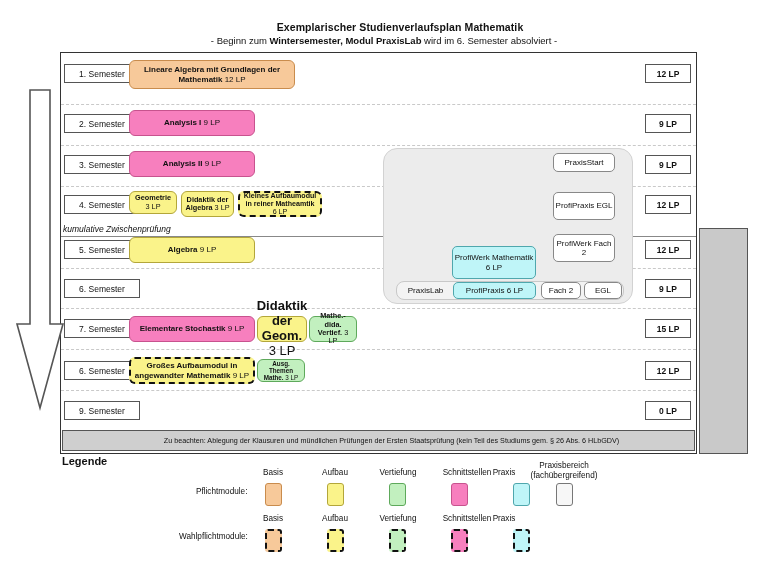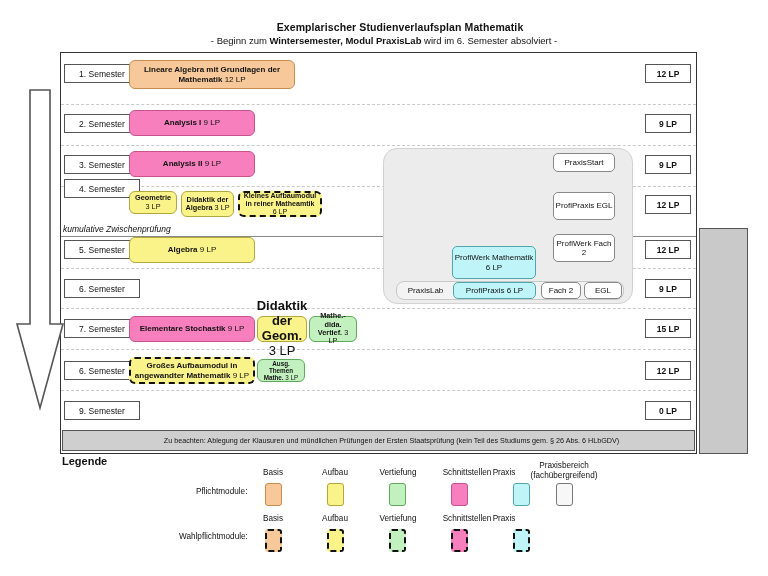--- a/index.html
+++ b/index.html
@@ -133,21 +133,21 @@
   <div class="rowline" style="top:186px"></div>
   <div class="rowline" style="top:268px"></div>
   <div class="rowline" style="top:308px"></div>
   <div class="rowline" style="top:349px"></div>
   <div class="rowline" style="top:390px"></div>
   <div class="zwline"></div>
 
   <div class="semlabel" style="left:64px;top:64px">1. Semester</div>
   <div class="semlabel" style="left:64px;top:114px">2. Semester</div>
   <div class="semlabel" style="left:64px;top:155px">3. Semester</div>
-  <div class="semlabel" style="left:64px;top:179px">4. Semester</div>
+  <div class="semlabel" style="left:64px;top:195px">4. Semester</div>
   <div class="semlabel" style="left:64px;top:240px">5. Semester</div>
   <div class="semlabel" style="left:64px;top:279px">6. Semester</div>
   <div class="semlabel" style="left:64px;top:319px">7. Semester</div>
   <div class="semlabel" style="left:64px;top:361px">6. Semester</div>
   <div class="semlabel" style="left:64px;top:401px">9. Semester</div>
 
   <div class="lpbox" style="top:64px">12 LP</div>
   <div class="lpbox" style="top:114px">9 LP</div>
   <div class="lpbox" style="top:155px">9 LP</div>
   <div class="lpbox" style="top:195px">12 LP</div>

